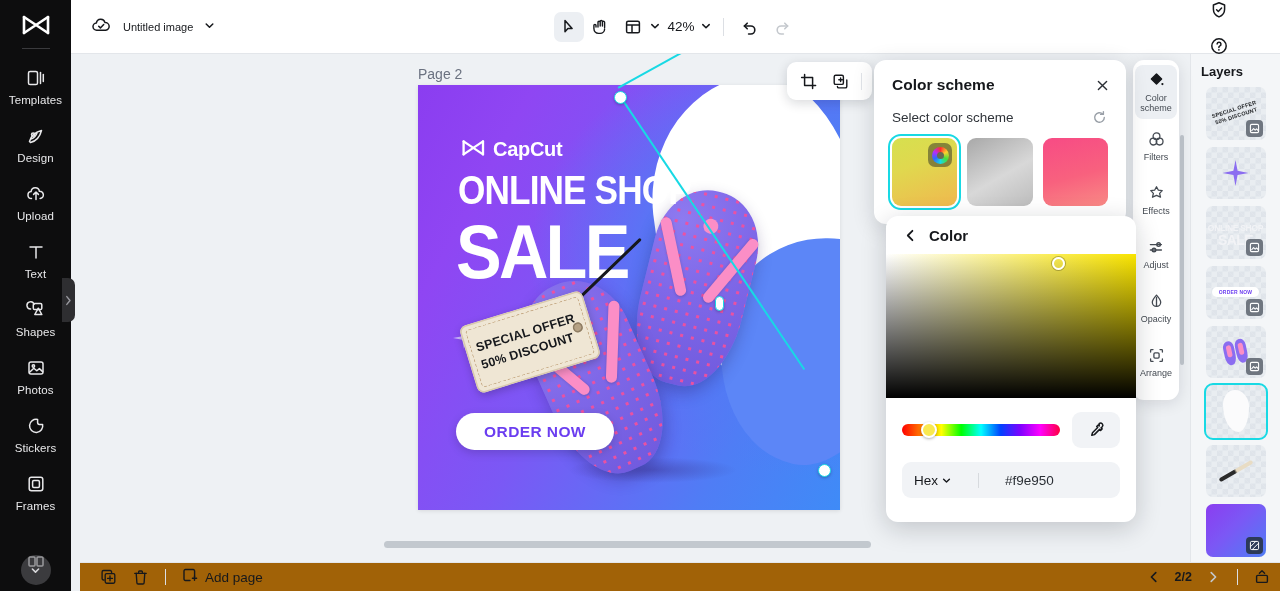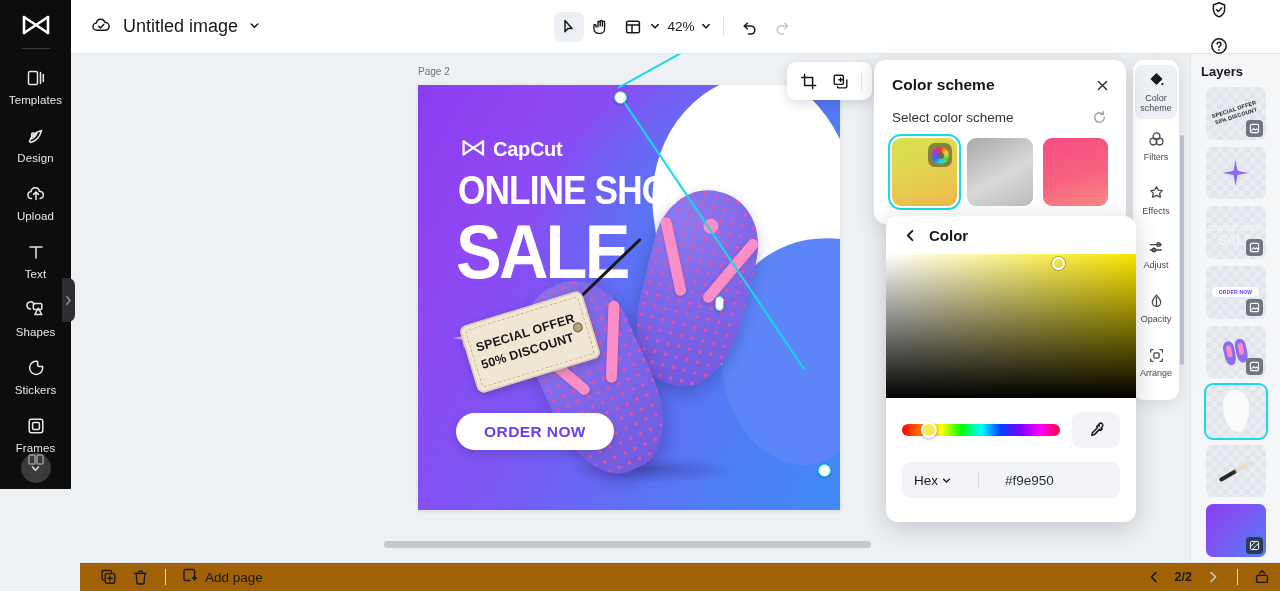--- a/index.html
+++ b/index.html
@@ -7,21 +7,21 @@
   html, body {
     width: 1280px; height: 591px;
     overflow: hidden;
     font-family: "Liberation Sans", sans-serif;
     background: #eef1f4;
   }
   #app { position: relative; width: 1280px; height: 591px; }
 
   
   .sidebar {
-    position: absolute; left: 0; top: 0; width: 71px; height: 489px;
+    position: absolute; left: 0; top: 0; width: 71px; height: 591px;
     background: #0d0d0e; display: flex; flex-direction: column; align-items: center;
     z-index: 40;
   }
   .sb-logo { margin-top: 12px; width: 34px; height: 26px; display:flex; align-items:center; justify-content:center; }
   .sb-divider { width: 28px; height: 1px; background: #3a3a3d; margin: 10px 0 8px; }
   .sb-items { display:flex; flex-direction: column; align-items:center; width:100%; }
   .sb-item {
     width: 71px; height: 58px; display:flex; flex-direction:column;
     align-items:center; justify-content:center; cursor:pointer; gap: 5px;
   }
@@ -43,21 +43,21 @@
   }
   .sb-partial { width:18px; height:11px; opacity:.55; }
 
   
   .topbar {
     position:absolute; left: 71px; top: 0; width: 1209px; height: 54px;
     background: #ffffff; border-bottom: 1px solid #e3e6ea;
     display:flex; align-items:center; z-index:30;
   }
   .doc-area { display:flex; align-items:center; gap: 10px; margin-left: 20px; }
-  .doc-title { font-size: 18px; color: #16181c; }
+  .doc-title { font-size: 11px; color: #16181c; }
   .tb-center {
     position:absolute; left: 0; right: 0; margin: 0 auto;
     display:flex; align-items:center; justify-content:center; gap: 2px;
   }
   .tb-btn {
     width: 30px; height: 30px; border-radius: 7px; display:flex;
     align-items:center; justify-content:center; cursor:pointer; background:transparent;
     border: none;
   }
   .tb-btn.active { background: #eceff3; }
@@ -70,21 +70,21 @@
     color:#fff; font-size: 14px; font-weight: 700; display:flex; align-items:center;
     gap:6px; cursor:pointer; border:none;
   }
   .ir-btn { width:30px; height:30px; display:flex; align-items:center; justify-content:center; cursor:pointer; }
 
   
   .canvas-wrap {
     position:absolute; left:71px; top:54px; width: 1209px; height: 508px;
     background:#eef1f4; overflow:hidden;
   }
-  .page-label { position:absolute; left: 347px; top: 12px; font-size: 10px; color:#6b7280; }
+  .page-label { position:absolute; left: 347px; top: 12px; font-size: 14px; color:#6b7280; }
   .artboard {
     position:absolute; left: 347px; top: 31px; width: 422px; height: 425px;
     overflow:hidden; background:#7b4bf0;
     box-shadow: 0 1px 4px rgba(0,0,0,.10);
   }
   .ab-bg {
     position:absolute; inset:0;
     background:
       radial-gradient(120% 90% at 96% 40%, #3f8bf7 0%, #4f7df5 28%, rgba(79,125,245,0) 58%),
       linear-gradient(118deg, #8b3df0 0%, #8f46f3 18%, #7b58f5 45%, #4f7df5 78%, #3f8bf7 100%);
@@ -442,20 +442,30 @@
             <path d="M8 4.3A3.6 3.6 0 1 0 4.6 9" stroke-linecap="round"></path>
             <path d="M12.3 8.2l3.5 6.3H8.8z" stroke-linejoin="round"></path>
             <rect x="7.3" y="3.4" width="8.5" height="6.2" rx="1.4"></rect>
           </svg>
         </span>
         <span class="lbl">Shapes</span>
       </div>
       <div class="sb-item">
         <span class="ic">
           <svg width="20" height="20" viewBox="0 0 20 20" fill="none" stroke="#e8e8ea" stroke-width="1.5">
+            <rect x="3" y="4" width="14" height="12" rx="2"></rect>
+            <circle cx="7.4" cy="8" r="1.2"></circle>
+            <path d="M3.6 14.2l4.2-4 3 2.6 2.6-2.2 3.2 3" stroke-linecap="round" stroke-linejoin="round"></path>
+          </svg>
+        </span>
+        <span class="lbl">Photos</span>
+      </div>
+      <div class="sb-item">
+        <span class="ic">
+          <svg width="20" height="20" viewBox="0 0 20 20" fill="none" stroke="#e8e8ea" stroke-width="1.5">
             <path d="M11.6 3.4a6.6 6.6 0 1 0 5 5h-3.2a1.8 1.8 0 0 1-1.8-1.8z" stroke-linejoin="round"></path>
           </svg>
         </span>
         <span class="lbl">Stickers</span>
       </div>
       <div class="sb-item">
         <span class="ic">
           <svg width="20" height="20" viewBox="0 0 20 20" fill="none" stroke="#e8e8ea" stroke-width="1.5">
             <rect x="3.2" y="3.2" width="13.6" height="13.6" rx="2.2"></rect>
             <rect x="6.6" y="6.6" width="6.8" height="6.8" rx="1.2"></rect>

